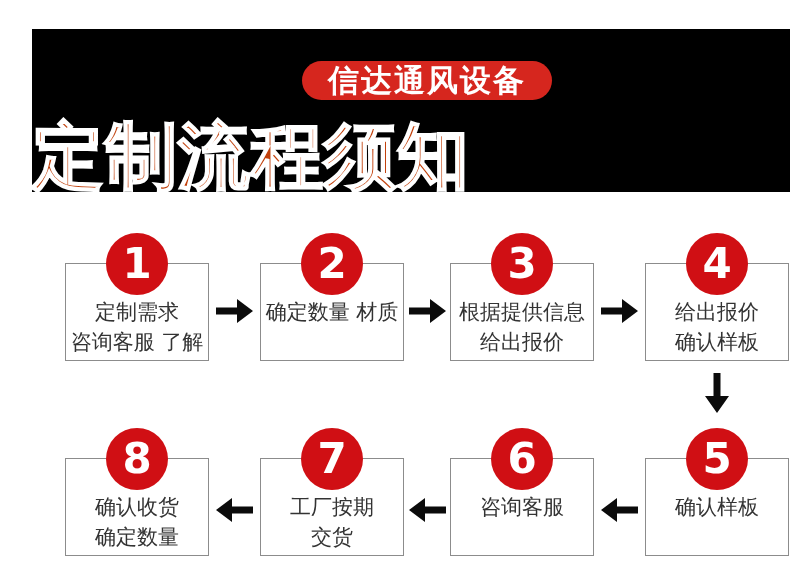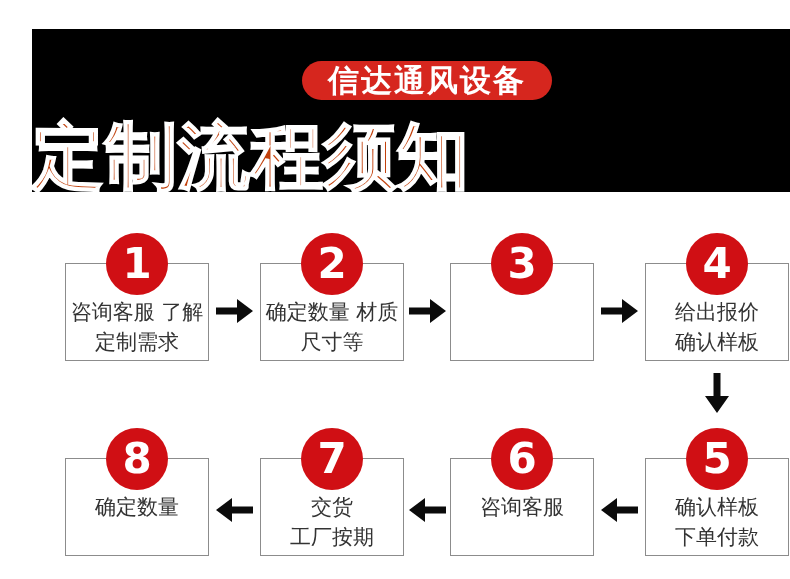--- a/index.html
+++ b/index.html
@@ -61,35 +61,38 @@
 <div class="page">
 
   <div class="banner">
     <div class="badge">信达通风设备</div>
     <div class="banner-title">定制流程须知</div>
   </div>
 
   <div class="step" style="left:33px;top:263px;">
     <div class="circle">1</div>
     <div class="lines">
+      <div>定制需求</div>
       <div>咨询客服 了解</div>
-      <div>定制需求</div>
     </div>
   </div>
 
   <div class="step" style="left:228px;top:263px;">
     <div class="circle">2</div>
     <div class="lines">
       <div>确定数量 材质</div>
-      <div>尺寸等</div>
     </div>
   </div>
 
   <div class="step" style="left:418px;top:263px;">
     <div class="circle">3</div>
+    <div class="lines">
+      <div>根据提供信息</div>
+      <div>给出报价</div>
+    </div>
   </div>
 
   <div class="step" style="left:613px;top:263px;">
     <div class="circle">4</div>
     <div class="lines">
       <div>给出报价</div>
       <div>确认样板</div>
     </div>
   </div>
 
@@ -112,42 +115,42 @@
   <div class="arrow" style="left:670px;top:373px;">
     <svg width="30" height="40" viewBox="0 0 30 40" fill="currentColor">
         <path d="M11.5 0 V23 H3 L15 40 L27 23 H18.5 V0 Z"></path>
       </svg>
   </div>
 
   <div class="step" style="left:613px;top:458px;">
     <div class="circle">5</div>
     <div class="lines">
       <div>确认样板</div>
-      <div>下单付款</div>
     </div>
   </div>
 
   <div class="step" style="left:418px;top:458px;">
     <div class="circle">6</div>
     <div class="lines">
       <div>咨询客服</div>
     </div>
   </div>
 
   <div class="step" style="left:228px;top:458px;">
     <div class="circle">7</div>
     <div class="lines">
+      <div>工厂按期</div>
       <div>交货</div>
-      <div>工厂按期</div>
     </div>
   </div>
 
   <div class="step" style="left:33px;top:458px;">
     <div class="circle">8</div>
     <div class="lines">
+      <div>确认收货</div>
       <div>确定数量</div>
     </div>
   </div>
 
   <div class="arrow" style="left:569px;top:495px;">
     <svg width="37" height="30" viewBox="0 0 37 30" fill="currentColor">
         <path d="M37 11.5 H16 V3 L0 15 L16 27 V18.5 H37 Z"></path>
       </svg>
   </div>
   <div class="arrow" style="left:377px;top:495px;">

